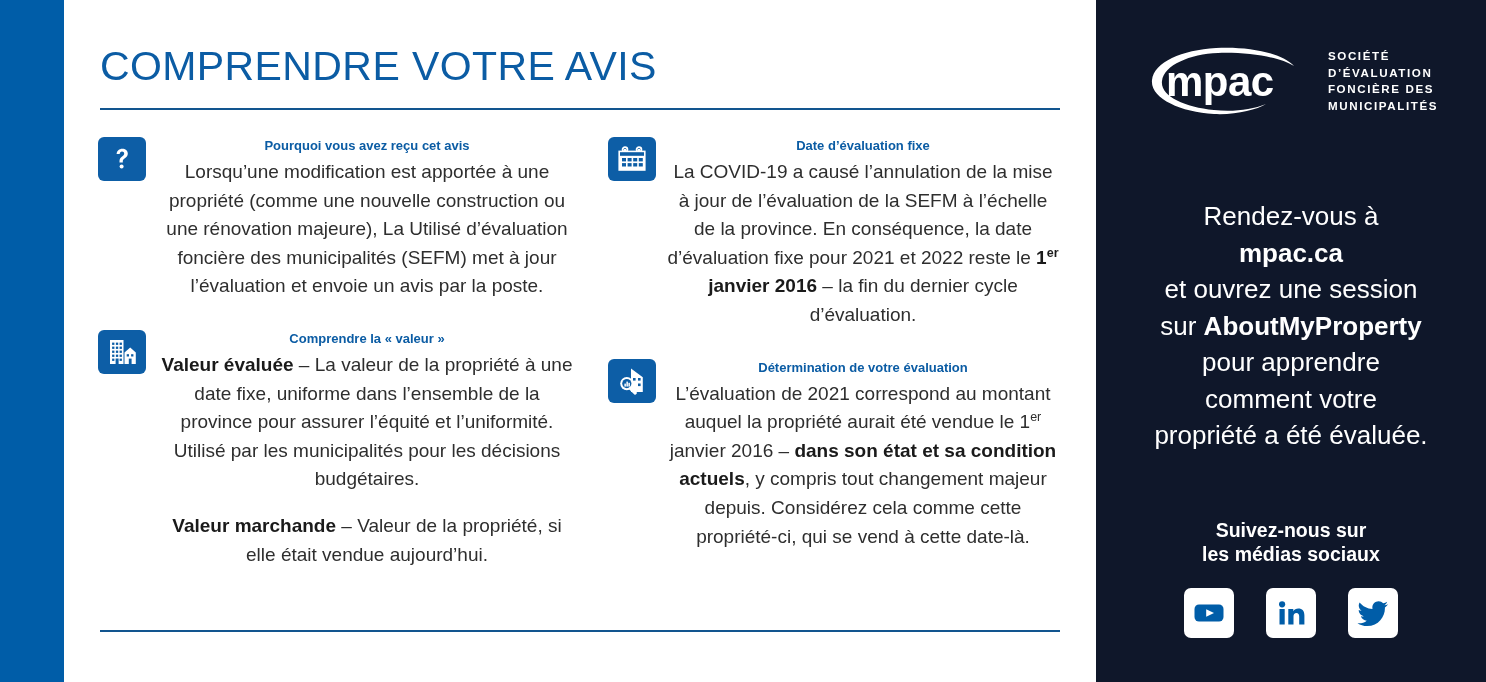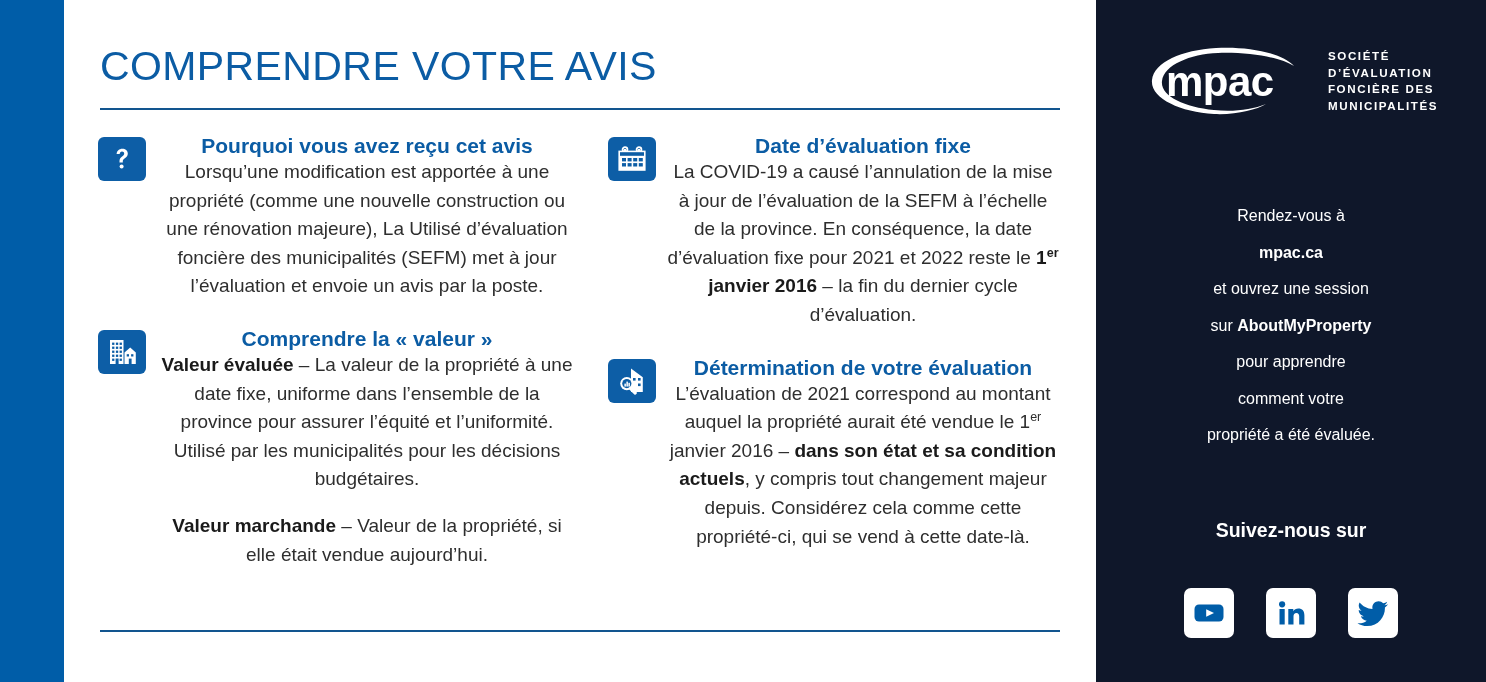--- a/index.html
+++ b/index.html
@@ -87,21 +87,21 @@
     margin-top: 3px;
   }
   .icon-box svg { display: block; }
 
   .block-text {
     flex: 1 1 auto;
     min-width: 0;
   }
 
   .block-heading {
-    font-size: 21px;
+    font-size: 13px;
     line-height: 23px;
     font-weight: 700;
     color: #0b5ca4;
     margin-bottom: 1px;
     white-space: nowrap;
   }
 
   .body-para {
     font-size: 19px;
     line-height: 28.6px;
@@ -145,21 +145,21 @@
     letter-spacing: 1.6px;
     color: #ffffff;
     text-transform: uppercase;
   }
 
   
   .sidebar-copy {
     position: absolute;
     left: 10px; top: 198px;
     width: 370px;
-    font-size: 16px;
+    font-size: 26px;
     line-height: 36.5px;
     font-weight: 300;
     color: #ffffff;
   }
   .sidebar-copy b { font-weight: 700; }
 
   
   .follow-title {
     position: absolute;
     left: 10px; top: 518px;
@@ -336,20 +336,21 @@
       <b>mpac.ca</b><br>
       et ouvrez une session<br>
       sur <b>AboutMyProperty</b><br>
       pour apprendre<br>
       comment votre<br>
       propriété a été évaluée.
     </div>
 
     <div class="follow-title">
       <div>Suivez-nous sur</div>
+      <div>les médias sociaux</div>
     </div>
 
     <div class="social-row">
       <div class="social-btn">
         <svg width="34" height="34" viewBox="0 0 34 34" aria-hidden="true">
           <rect x="2.5" y="8.5" width="29" height="17" rx="4.5" fill="#005da8"></rect>
           <path d="M14.2 13.2 L22.0 17.0 L14.2 20.8 Z" fill="#ffffff"></path>
         </svg>
       </div>
       <div class="social-btn">

